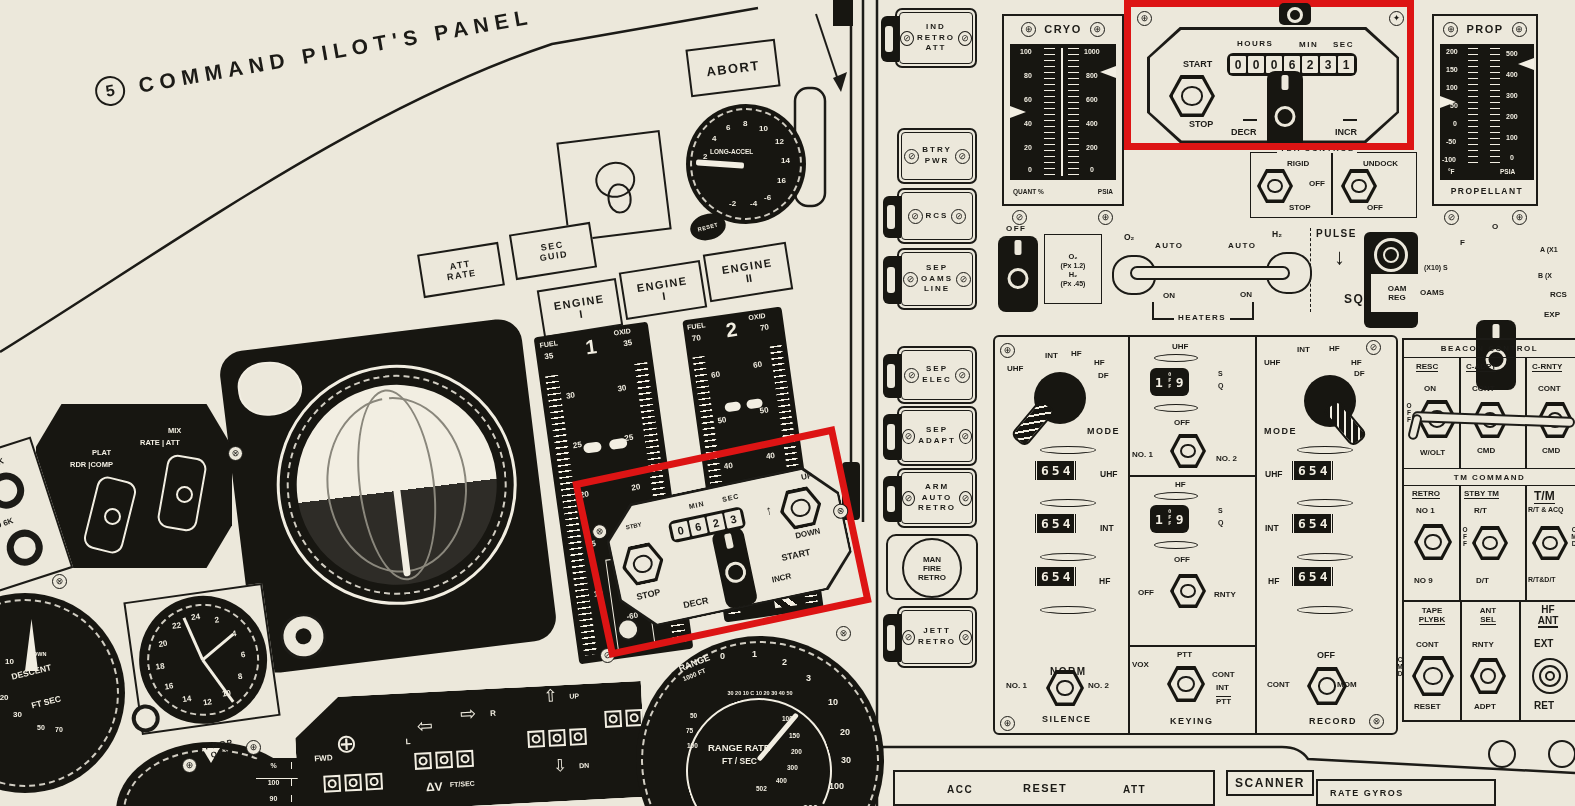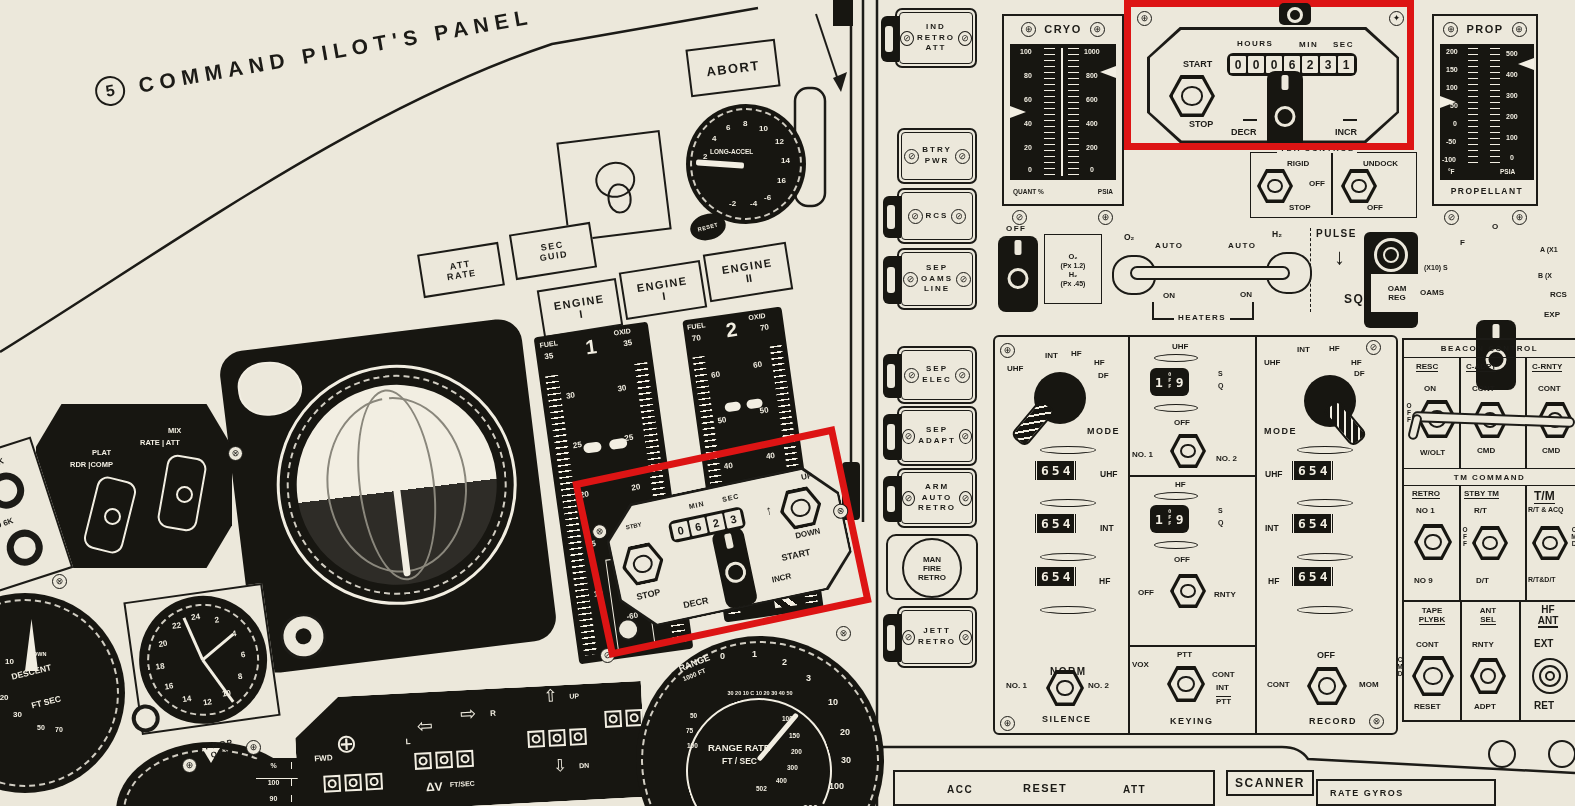--- a/index.html
+++ b/index.html
@@ -775,21 +775,21 @@
         <span class="dg" style="font-size:13px">4</span>
  </div>
  <span class="a oval" style="left:302px;top:269px;width:56px"></span>
  <span class="a b" style="left:322px;top:313px;font-size:9px">OFF</span>
  <div class="a hexk" style="left:312px;top:330px;width:40px;height:38px">
         <span class="hexi">
           <b class="ring"></b>
         </span>
       </div>
  <span class="a b" style="left:272px;top:343px;font-size:8px">CONT</span>
- <span class="a b" style="left:364px;top:343px;font-size:8px">MOM</span>
+ <span class="a b" style="left:342px;top:343px;font-size:8px">MOM</span>
  <span class="a b ls" style="left:314px;top:379px;font-size:9px">RECORD</span>
  <span class="scr a" style="left:374px;top:377px">⊗</span>
 </div>
 
 <div class="a" style="left:1402px;top:338px;width:173px;height:384px;border:2px solid var(--ink);border-right:none">
 
  <div class="a c" style="left:0;top:0;width:100%;height:18px;border-bottom:1.5px solid var(--ink)">
         <span class="b ls" style="font-size:8px">BEACON CONTROL</span>
       </div>
  <span class="a vline" style="left:55px;top:18px;height:110px;width:1.5px"></span>

